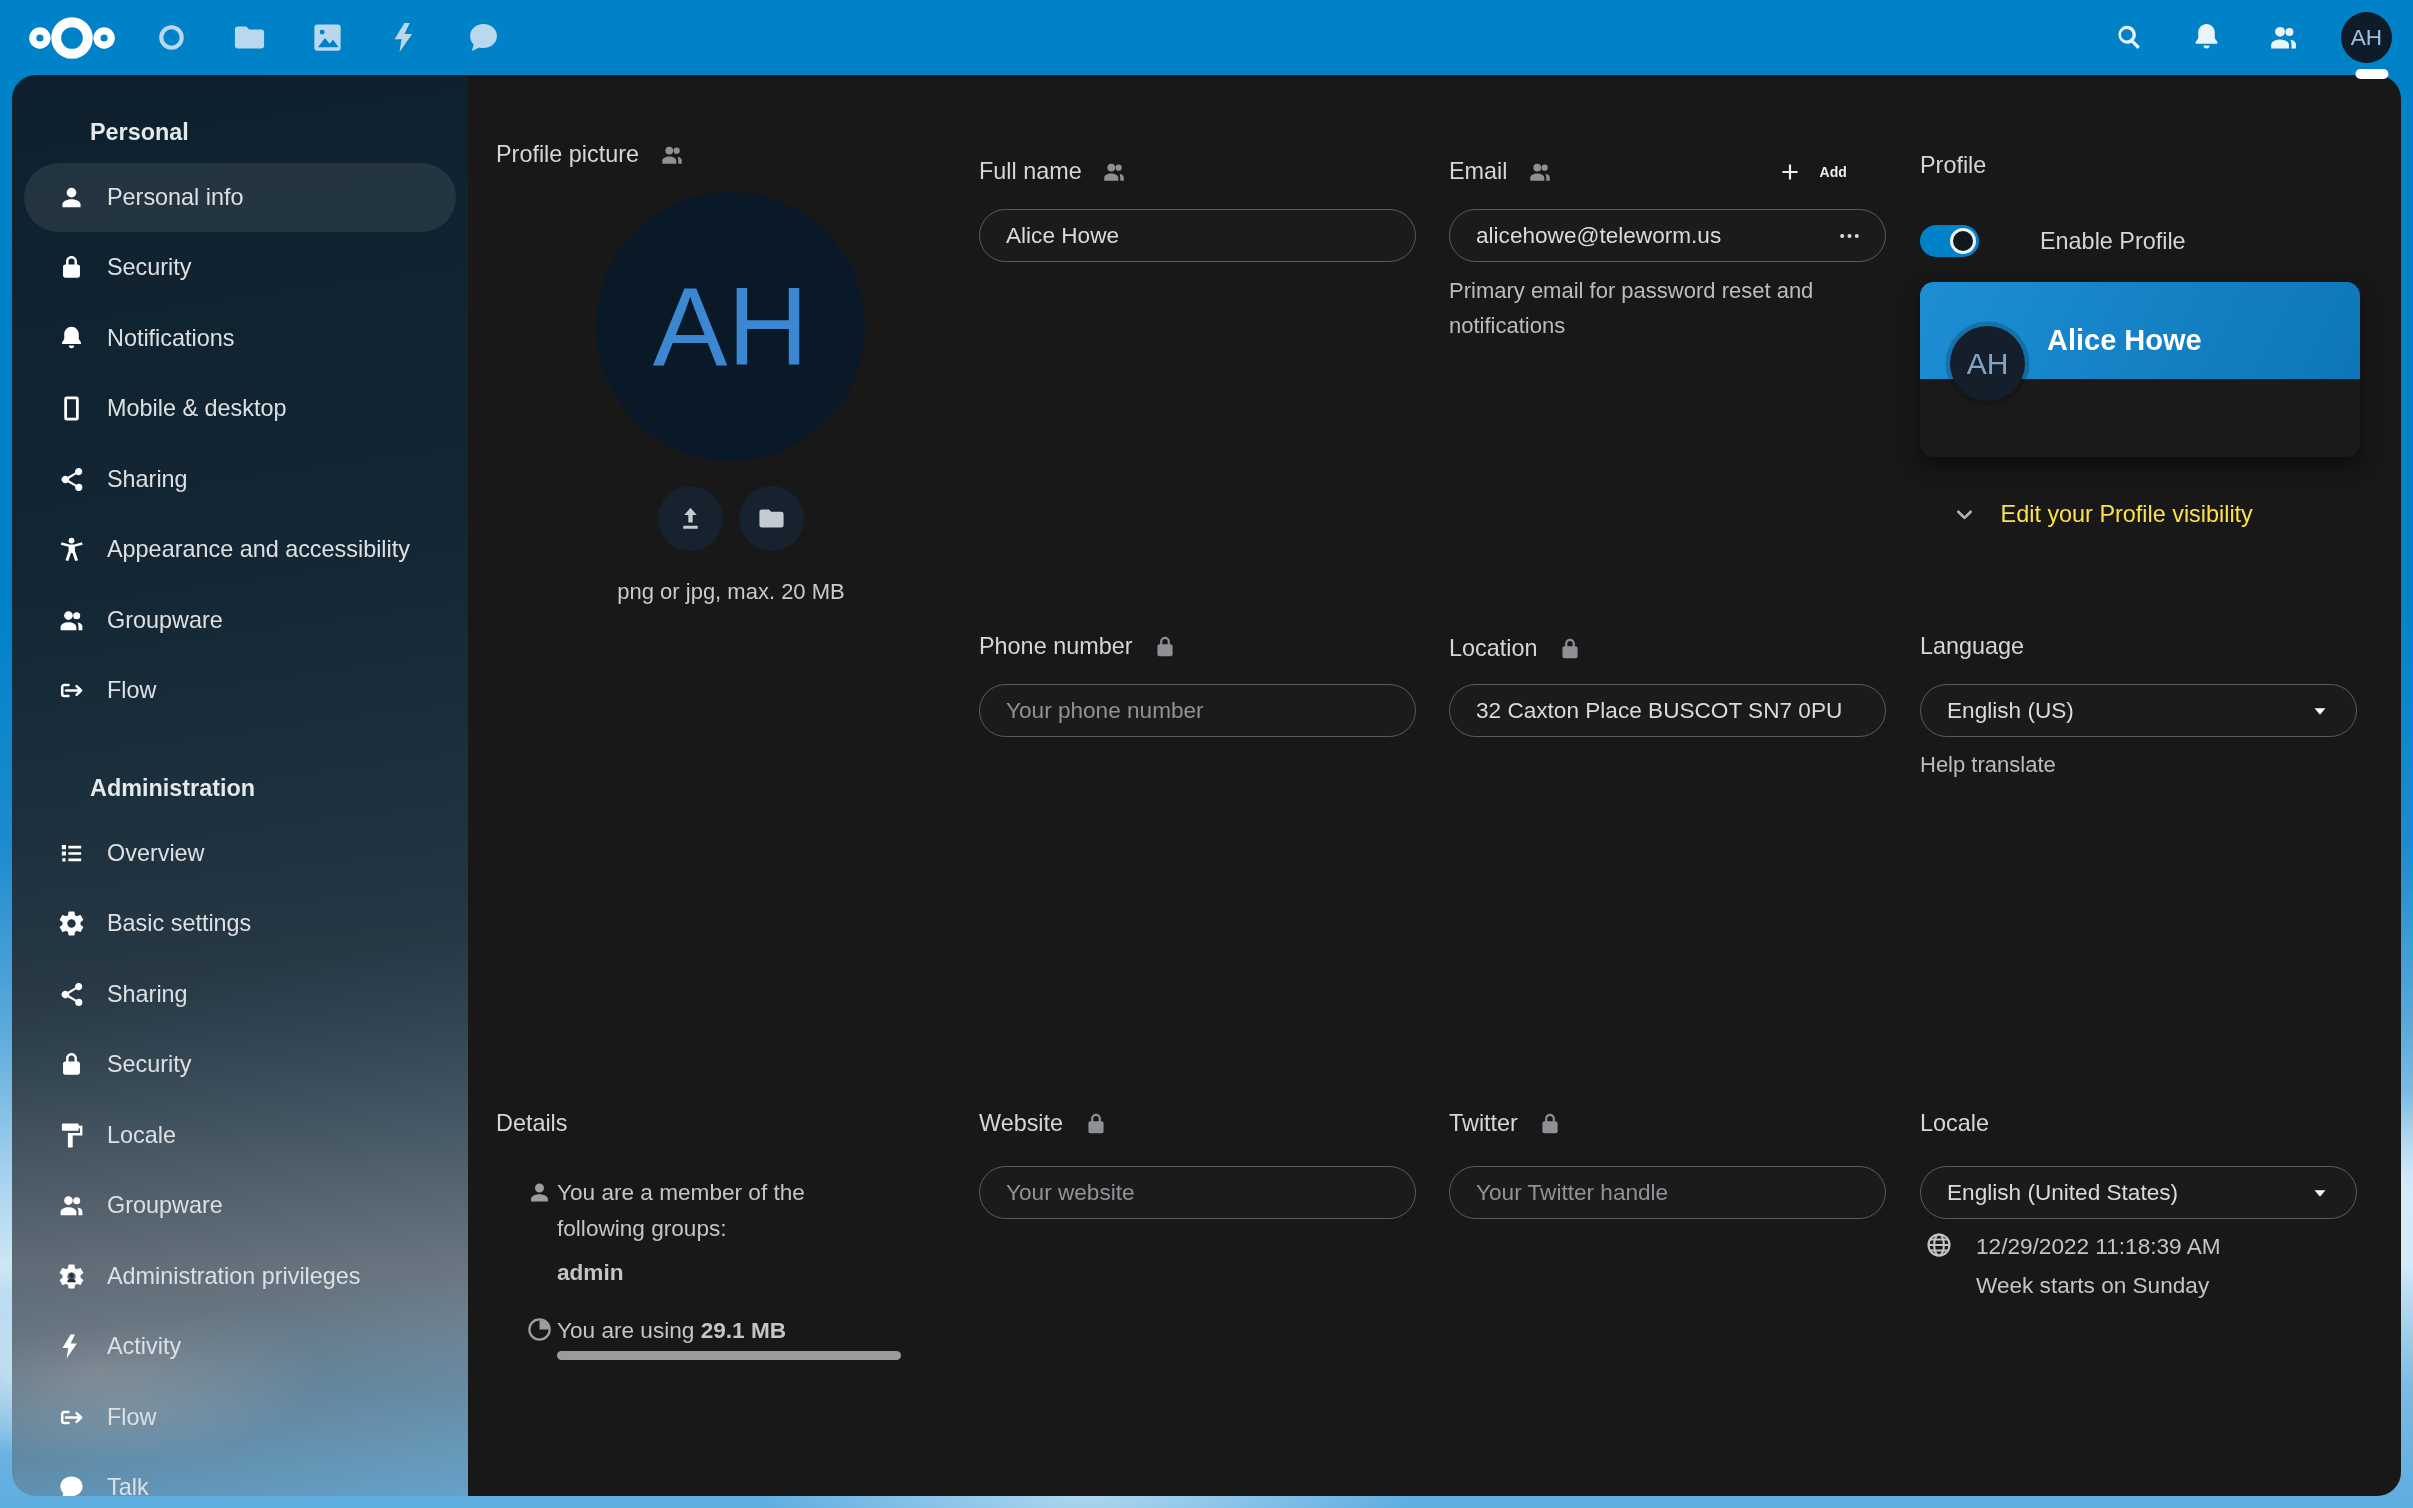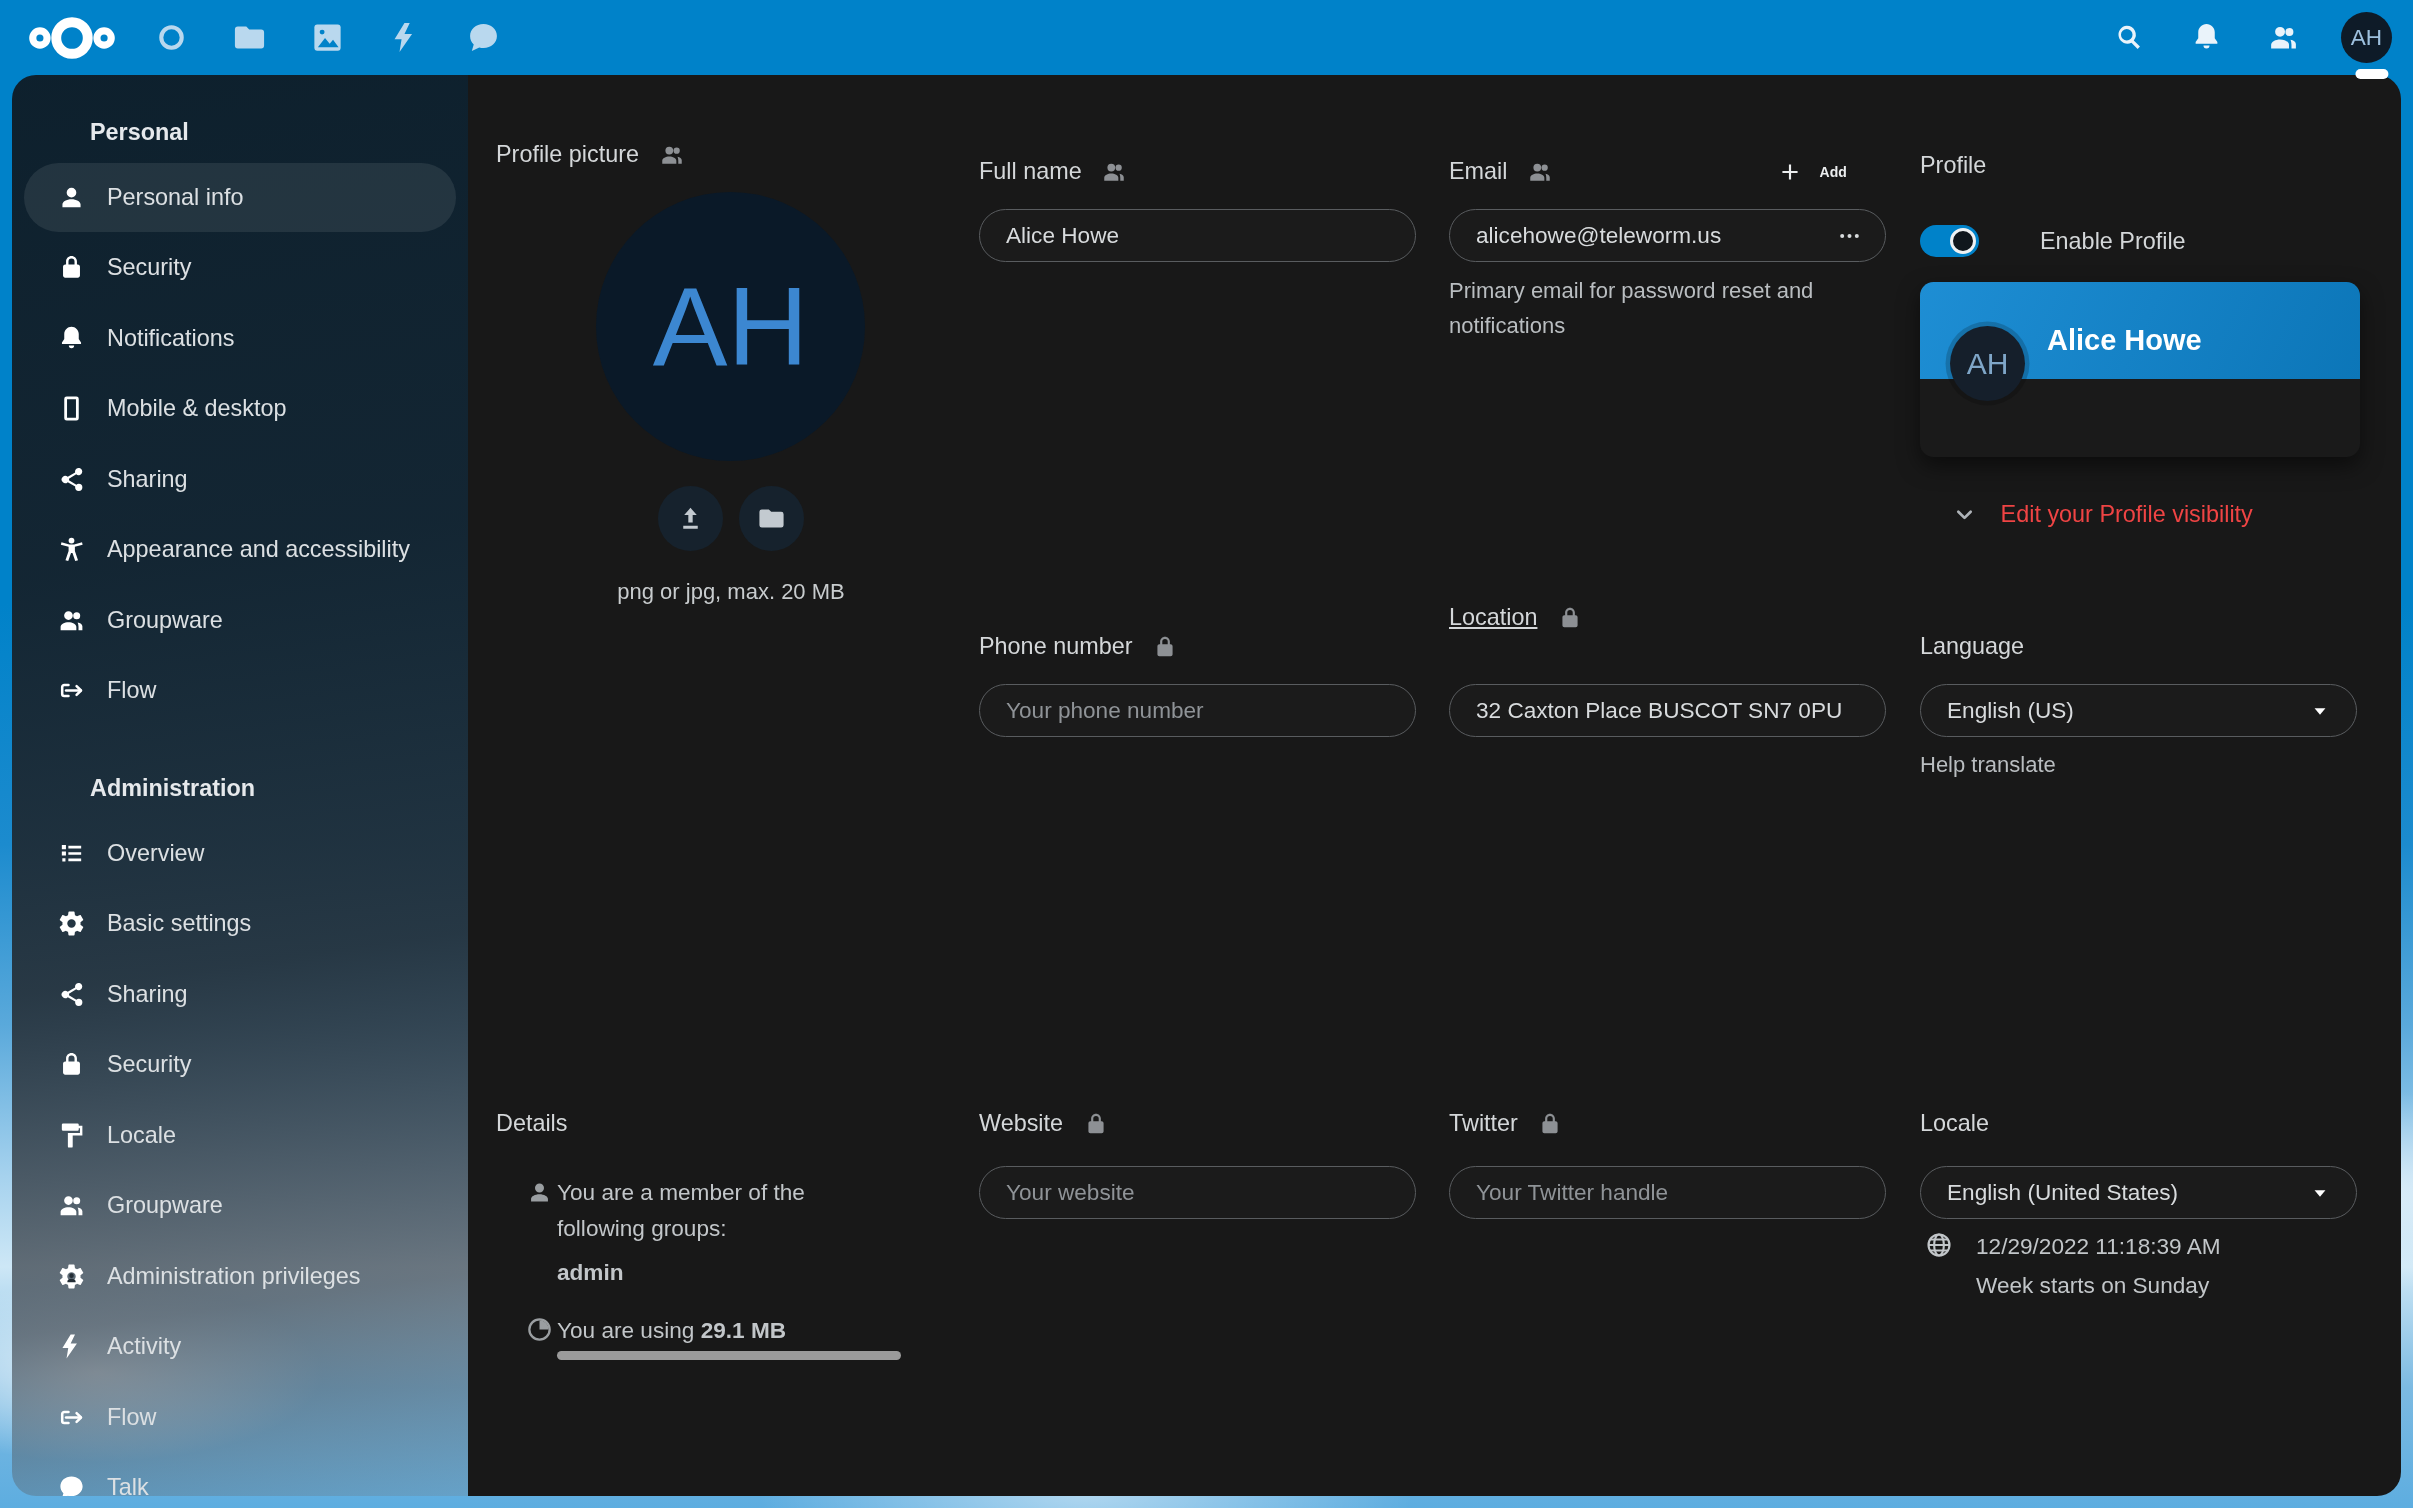--- a/index.html
+++ b/index.html
@@ -67,21 +67,21 @@
   .toggle{position:absolute;width:59px;height:32px;border-radius:16px;background:#0082c9;cursor:pointer;}
   .toggle::after{content:"";position:absolute;right:3px;top:3px;width:26px;height:26px;border-radius:50%;background:#10171d;
     border:3.8px solid #eef1f3;box-sizing:border-box;}
   .toggle-label{position:absolute;height:32px;display:flex;align-items:center;color:#d4d7d9;font-size:23.4px;margin-left:36px;}
   .profile-card{position:absolute;left:1452px;top:207px;width:440px;height:175px;border-radius:13.6px;background:#1a1a1a;
     box-shadow:0 9px 21px rgba(0,0,0,.5);}
   .card-band{height:97px;border-radius:13.6px 13.6px 0 0;background:linear-gradient(115deg,#1e8ed4 0%,#0c76b8 100%);}
   .card-avatar{position:absolute;left:30px;top:44px;width:75px;height:75px;border-radius:50%;background:#151f2b;
     display:flex;align-items:center;justify-content:center;color:#7fa6c8;font-size:30px;box-shadow:0 0 0 4.5px rgba(0,0,0,.18);}
   .card-name{position:absolute;left:127px;top:42px;color:#ffffff;font-size:29px;font-weight:700;}
-  .edit-vis{position:absolute;display:flex;align-items:center;gap:22.6px;color:#ef4444;font-size:23.4px;cursor:pointer;height:33px;}
+  .edit-vis{position:absolute;display:flex;align-items:center;gap:22.6px;color:#fde047;font-size:23.4px;cursor:pointer;height:33px;}
   .edit-vis .icn{width:27px;height:27px;color:#aeb3b8;fill:none;}
   
   .detail-row-icon{position:absolute;width:29px;height:29px;fill:#9a9ea1;color:#9a9ea1;}
   .detail-text{position:absolute;color:#c2c6c9;font-size:22.6px;line-height:36px;}
   .bold{font-weight:700;}
   .quota-bar{position:absolute;width:344px;height:9px;border-radius:4.5px;background:#9b9b9b;}
   .globe-row-icon{position:absolute;width:30px;height:30px;color:#c2c6c9;fill:none;}
 </style>
 </head>
 <body>
@@ -349,21 +349,21 @@
       </div>
 
       <div class="lbl" style="left:511px;top:555px;text-align:center;">
         <span>Phone number</span>
         <svg class="scope" viewBox="0 0 24 24">
             <path d="M12 2.5c2.5 0 4.5 2 4.5 4.5v2.5h.7c1 0 1.8.8 1.8 1.8v7.4c0 1-.8 1.8-1.8 1.8H6.8c-1 0-1.8-.8-1.8-1.8v-7.4c0-1 .8-1.8 1.8-1.8h.7V7c0-2.5 2-4.5 4.5-4.5zm0 2A2.5 2.5 0 0 0 9.5 7v2.5h5V7A2.5 2.5 0 0 0 12 4.5z"></path>
           </svg>
       </div>
       <input class="tinput" style="left: 511px; top: 609px;" type="text" placeholder="Your phone number">
 
-      <div class="lbl" style="left:981px;top:526px;text-decoration:underline;">
+      <div class="lbl" style="left:981px;top:557px;">
         <span>Location</span>
         <svg class="scope" viewBox="0 0 24 24">
             <path d="M12 2.5c2.5 0 4.5 2 4.5 4.5v2.5h.7c1 0 1.8.8 1.8 1.8v7.4c0 1-.8 1.8-1.8 1.8H6.8c-1 0-1.8-.8-1.8-1.8v-7.4c0-1 .8-1.8 1.8-1.8h.7V7c0-2.5 2-4.5 4.5-4.5zm0 2A2.5 2.5 0 0 0 9.5 7v2.5h5V7A2.5 2.5 0 0 0 12 4.5z"></path>
           </svg>
       </div>
       <input class="tinput" style="left: 981px; top: 609px;" type="text" value="32 Caxton Place BUSCOT SN7 0PU">
 
       <div class="lbl" style="left:1452px;top:555px;">
         <span>Language</span>
       </div>

